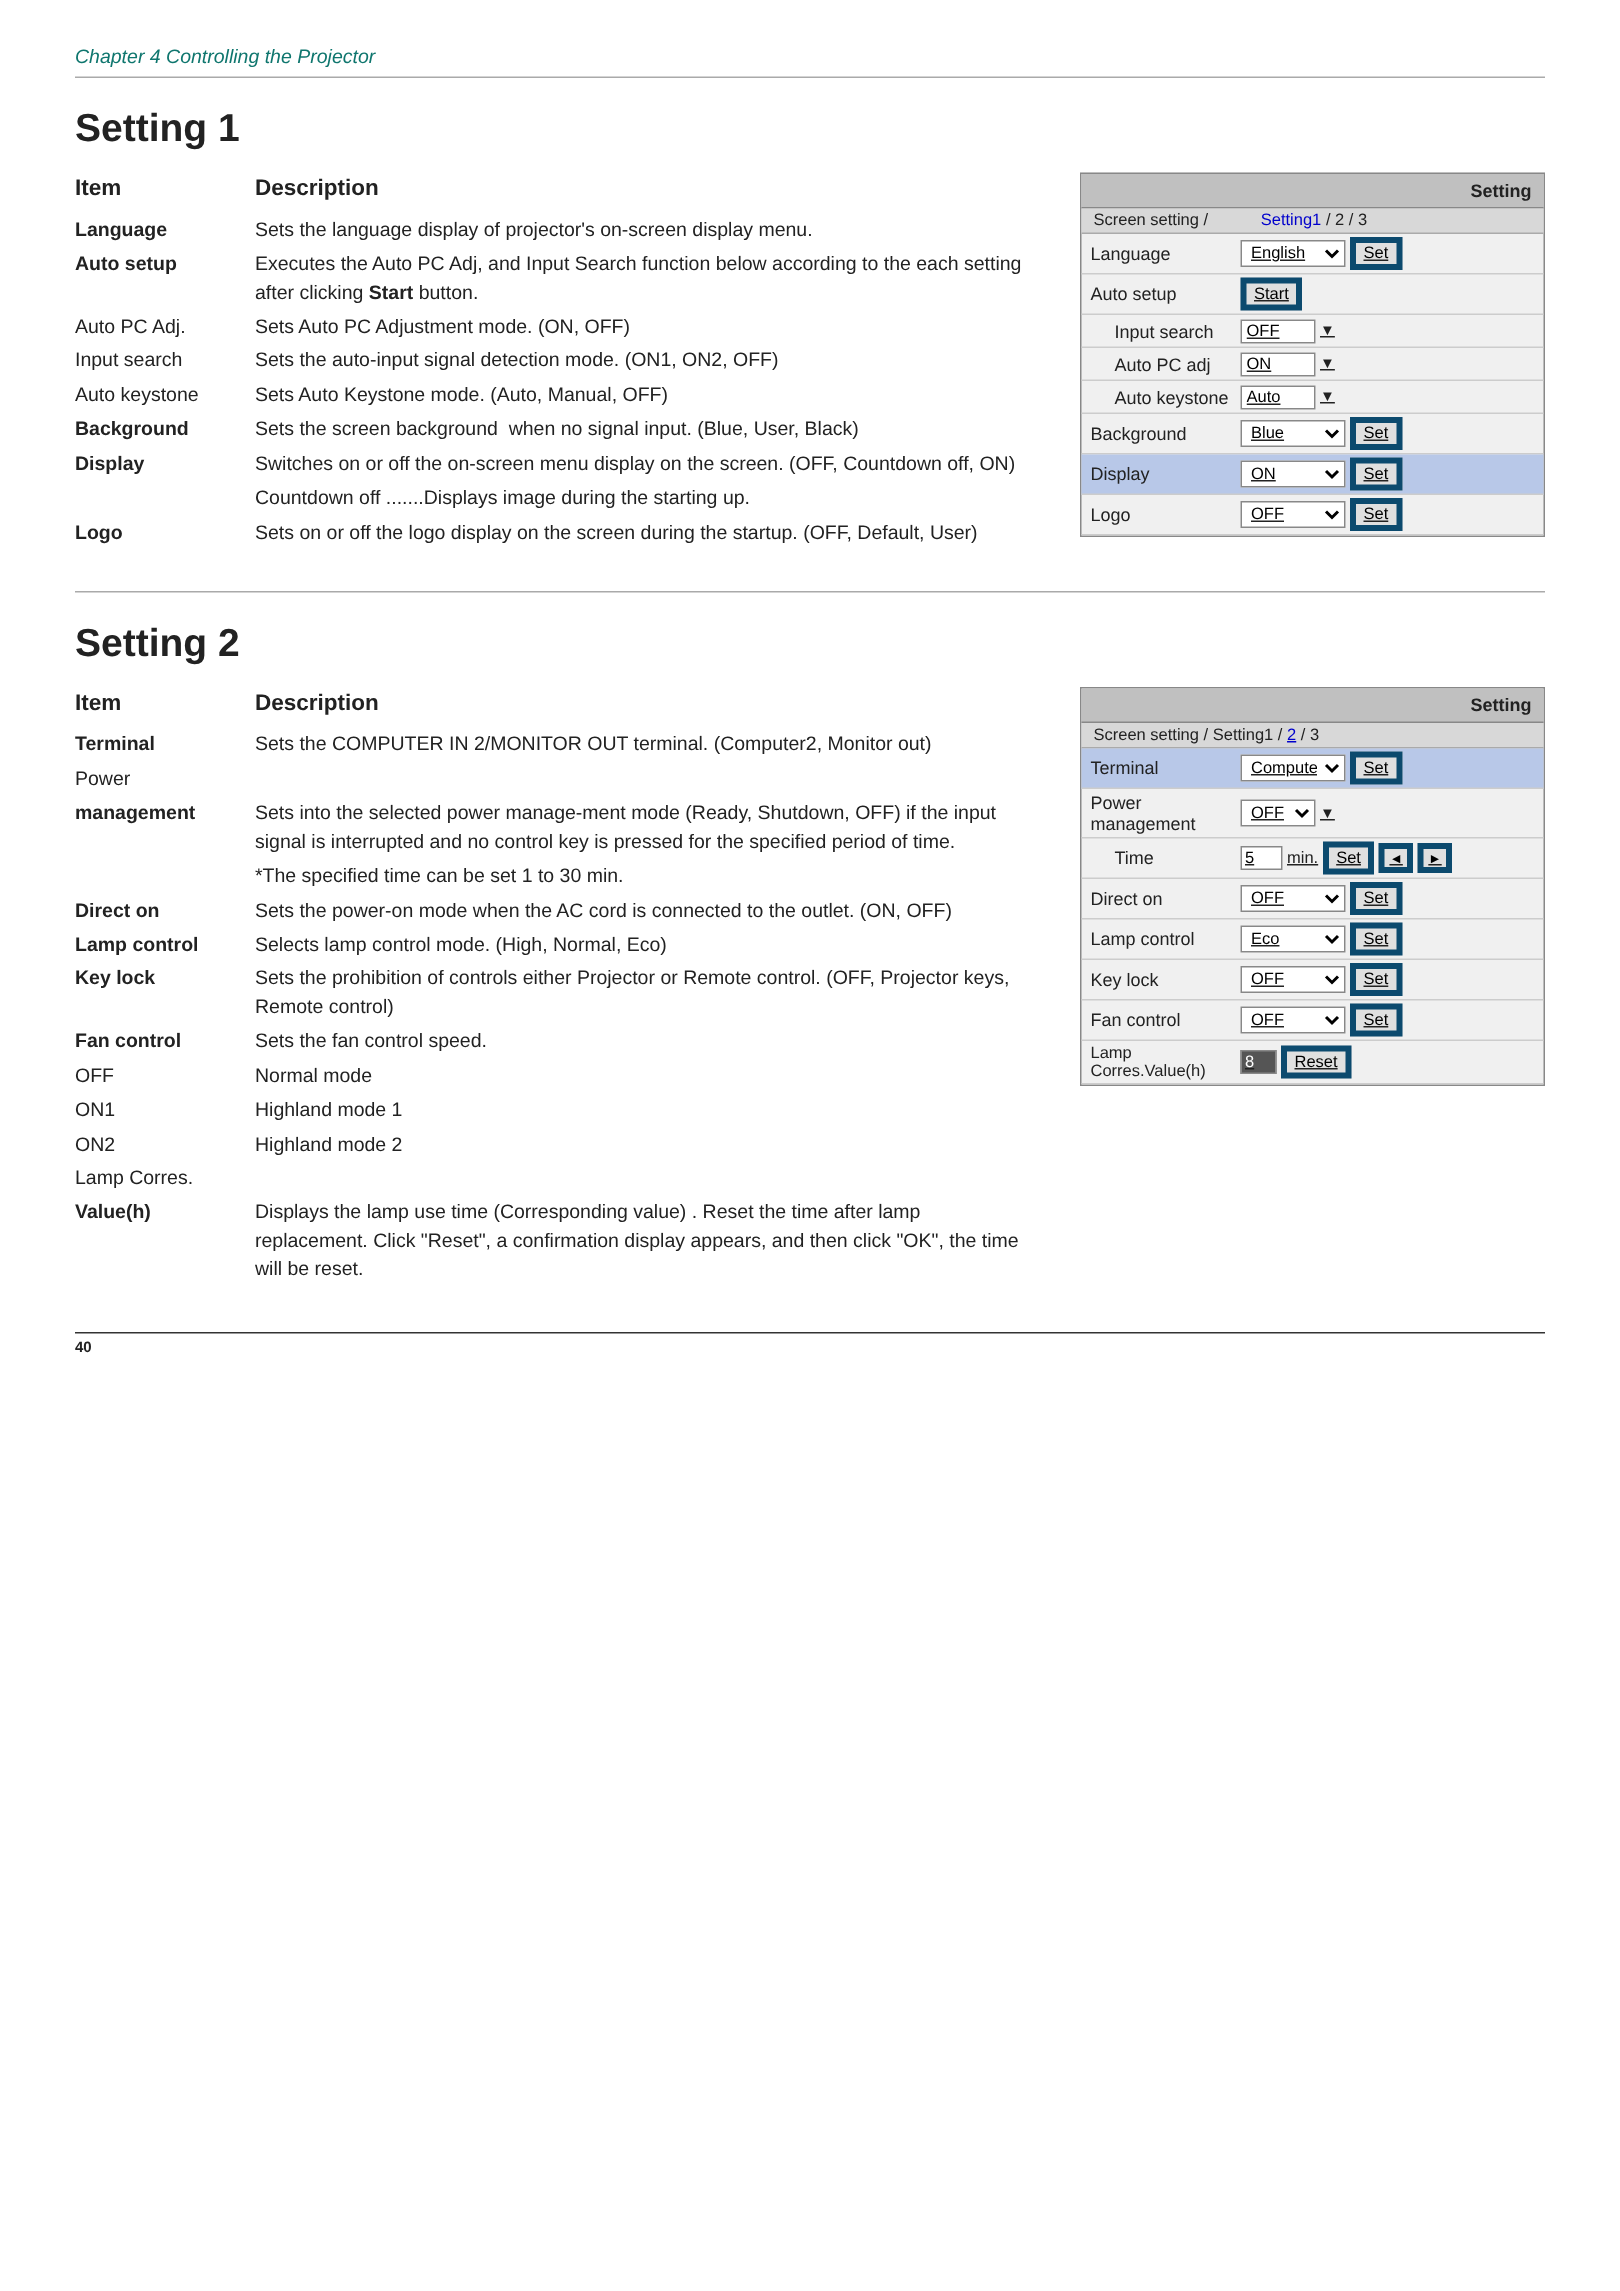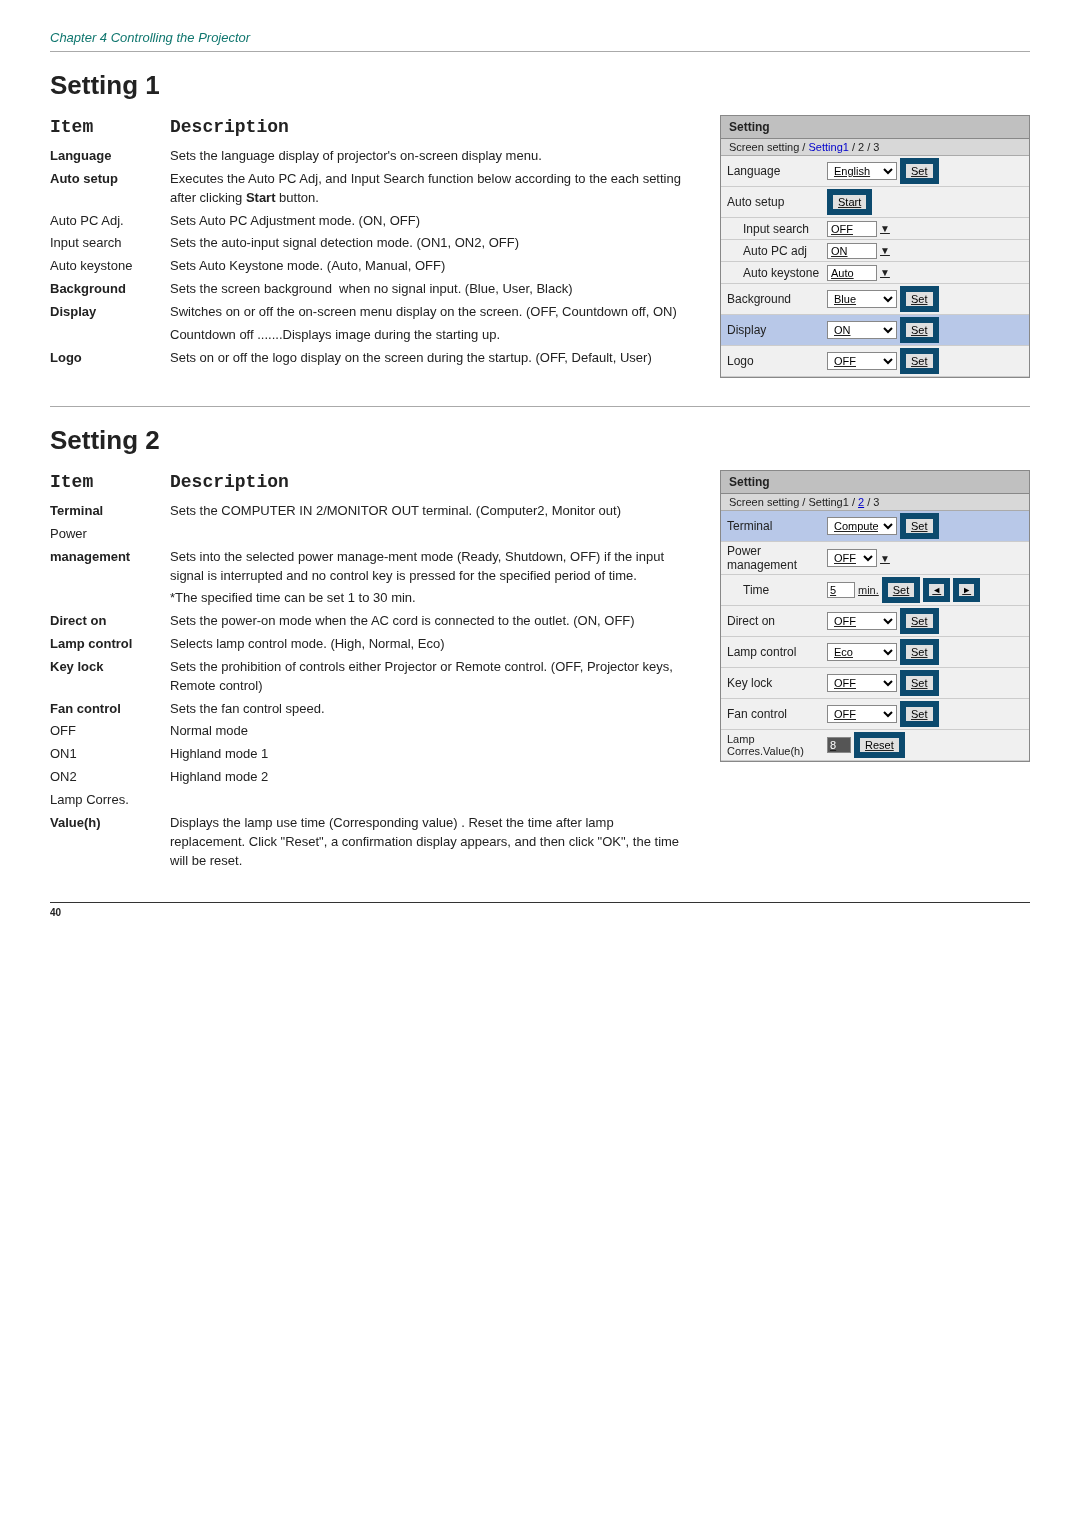--- a/index.html
+++ b/index.html
@@ -39,25 +39,24 @@
     .panel-area {
       flex: 0 0 310px;
       min-width: 280px;
     }
     .items-table {
       width: 100%;
       border-collapse: collapse;
     }
     .items-table th {
       font-weight: bold;
-      font-size: 18px;
+      font-size: 15px;
       text-align: left;
       padding: 2px 8px 8px 0;
       border-bottom: none;
-      font-family: Liberation Mono, monospace;
     }
     .items-table .col-item { width: 120px; }
     .items-table .col-desc { width: auto; }
     .item-row td {
       vertical-align: top;
       padding: 2px 8px 2px 0;
       font-size: 13px;
       line-height: 1.45;
     }
     .item-name {
@@ -77,20 +76,21 @@
       padding: 0;
       font-size: 12px;
       min-width: 270px;
     }
     .setting-panel-title {
       background: #c0c0c0;
       padding: 4px 8px;
       font-weight: bold;
       font-size: 12px;
       border-bottom: 1px solid #888;
+      text-align: right;
     }
     .setting-panel-subtitle {
       background: #d8d8d8;
       padding: 2px 8px;
       font-size: 11px;
       border-bottom: 1px solid #aaa;
     }
     .panel-row {
       display: flex;
       flex-direction: row;
@@ -127,21 +127,21 @@
       width: 80px;
     }
     .panel-input-sm {
       border: 1px solid #888;
       background: #fff;
       font-size: 11px;
       padding: 1px 2px;
       width: 40px;
     }
     .panel-btn {
-      border: 6px solid #0c4a6e;
+      border: 4px solid #0c4a6e;
       background: #e0e0e0;
       font-size: 11px;
       padding: 1px 5px;
       cursor: pointer;
     }
     .panel-select {
       border: 1px solid #888;
       background: #fff;
       font-size: 11px;
       padding: 1px 2px;
@@ -221,21 +221,21 @@
       </tbody>
     </table>
   </div>
 
   <div class="panel-area">
     <div class="setting-panel">
       <div class="setting-panel-title">
         <span>Setting</span>
       </div>
       <div class="setting-panel-subtitle">
-        Screen setting / <span style="color:#00c;">Setting1</span> / 2 / 3
+        Screen setting / <span style="color:#00c;margin-left:32px;">Setting1</span> / 2 / 3
       </div>
 
       <div class="panel-row">
         <div class="panel-row-label">Language</div>
         <div class="panel-row-value">
           <select class="panel-select"><option>English</option></select>
           <button class="panel-btn">Set</button>
         </div>
       </div>
 

